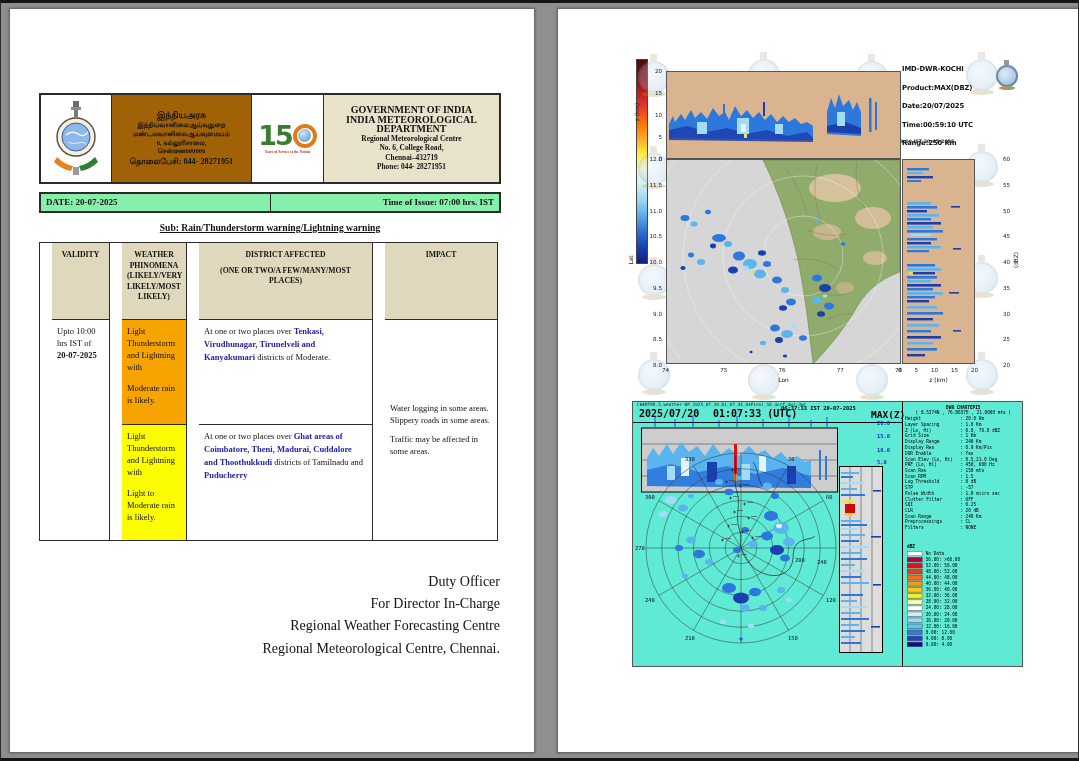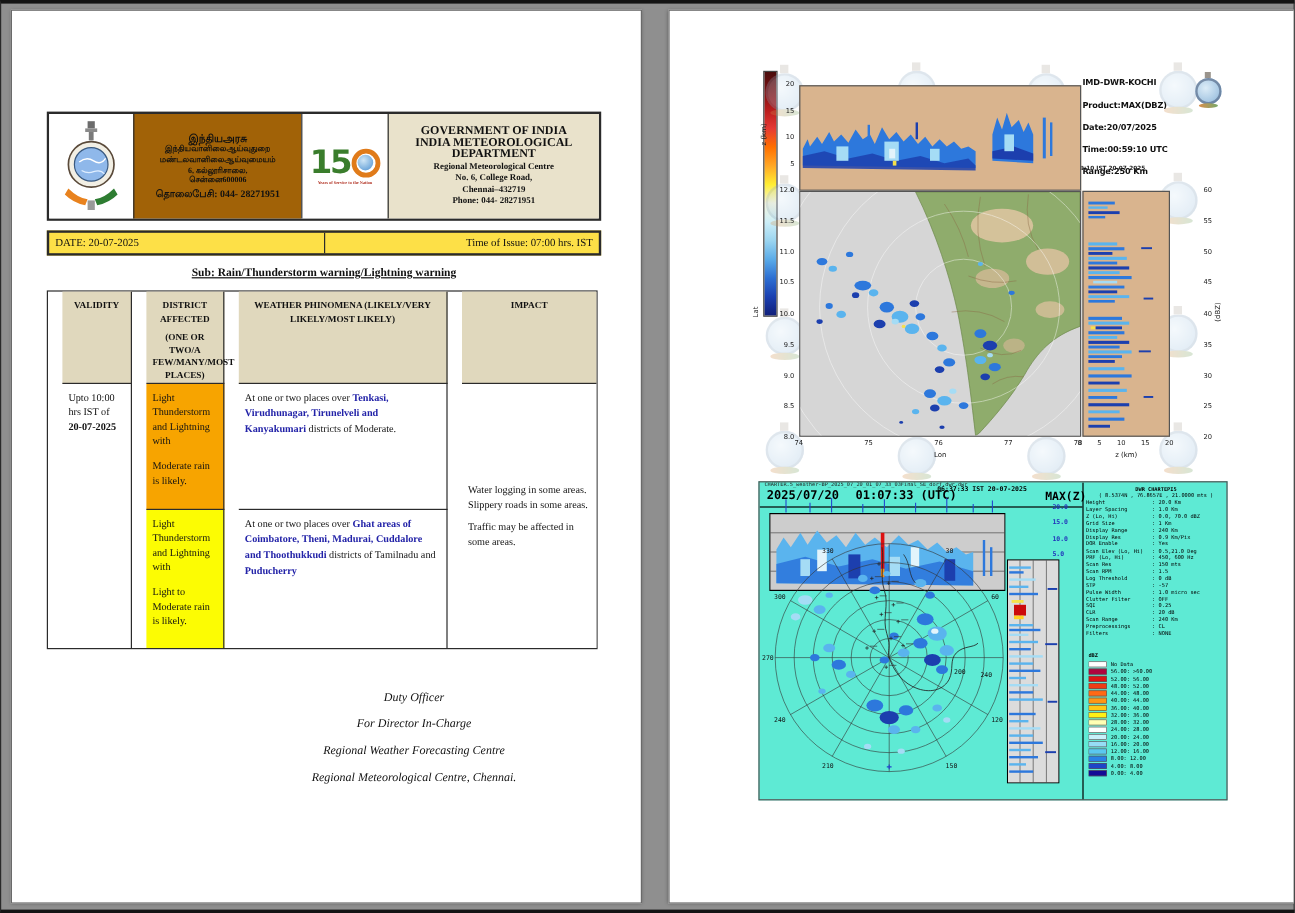--- a/index.html
+++ b/index.html
@@ -31,21 +31,21 @@
   .logo150{display:flex;align-items:center;justify-content:center;}
   .logo150 .digits{font-family:"DejaVu Sans",sans-serif;font-size:27px;font-weight:bold;
     color:#3a7d2c;letter-spacing:-2px;line-height:27px;}
   .logo150 .ozero{width:24px;height:24px;border-radius:50%;border:4px solid #e07b1a;
     margin-left:1px;display:flex;align-items:center;justify-content:center;background:#fff;}
   .logo150 .globe{width:13px;height:13px;border-radius:50%;
     background:radial-gradient(circle at 38% 35%,#cfe6f6,#79aede 65%,#4f86bf);}
   .logo150-tag{font-size:3.6px;color:#b23324;font-weight:bold;line-height:4.2px;margin-top:1px;}
 
   .daterow{position:absolute;left:29px;top:183px;width:462px;height:21px;display:flex;
-    border:2px solid #2b2b2b;background:#fde047;font-weight:normal;font-size:9px;}
+    border:2px solid #2b2b2b;background:#86efac;font-weight:bold;font-size:9px;}
   .daterow .dr-l{flex:1;padding:3px 5px;}
   .daterow .dr-r{flex:1;padding:3px 5px;text-align:right;border-left:1.5px solid #2b2b2b;}
 
   .subject{position:absolute;left:29px;top:213px;width:462px;text-align:center;
     font-size:9.6px;font-weight:bold;text-decoration:underline;}
 
   .wtable{position:absolute;left:29px;top:233px;width:459px;display:grid;
     grid-template-columns:70px 77px 186px 1fr;grid-template-rows:77px 105px 115px;
     border:1.5px solid #2b2b2b;font-size:8.5px;}
   .wc{border-right:1.2px solid #2b2b2b;border-bottom:1.2px solid #2b2b2b;padding:5px 5px;
@@ -58,22 +58,22 @@
   .cell-orange{background:#f7a400;}
   .cell-yellow{background:#fcfc03;}
   .para+.para{margin-top:9px;}
   .impact-cell{display:flex;flex-direction:column;justify-content:center;line-height:11.5px;}
   .impact-cell .para+.para{margin-top:0;}
   .impact-cell .para:last-child{margin-top:8px;}
   .seg-em{font-weight:bold;color:#2323a8;}
   .seg-bold{font-weight:bold;}
   .district-cell{line-height:13px;}
 
-  .sig{position:absolute;left:180px;top:566px;width:310px;text-align:center;
-    font-size:10px;line-height:13.2px;font-style:italic;}
+  .sig{position:absolute;left:180px;top:566px;width:310px;text-align:right;
+    font-size:14px;line-height:13.2px;}
 
   
   .emblem{position:relative;width:54px;height:80px;}
 
   
   .radar-top{position:absolute;left:78px;top:50px;width:385px;height:341px;background:#fff;
     font-family:"DejaVu Sans",sans-serif;}
   .wm{position:absolute;width:32px;height:32px;border-radius:50%;opacity:.28;
     background:radial-gradient(circle at 40% 38%,#dcecf7 0%,#a9c9e4 58%,#7fa8cc 100%);
     box-shadow:inset 0 0 0 2px rgba(110,135,160,.55);}
@@ -175,25 +175,25 @@
 
     <div class="daterow">
       <div class="dr-l">DATE: 20-07-2025</div>
       <div class="dr-r">Time of Issue: 07:00 hrs. IST</div>
     </div>
 
     <div class="subject">Sub: Rain/Thunderstorm warning/Lightning warning</div>
 
     <div class="wtable">
       <div class="wc h">VALIDITY</div>
+      <div class="wc h">WEATHER PHINOMENA (LIKELY/VERY LIKELY/MOST LIKELY)</div>
       <div class="wc h">
         <div>DISTRICT AFFECTED</div>
         <div style="margin-top:5px">(ONE OR TWO/A FEW/MANY/MOST PLACES)</div>
       </div>
-      <div class="wc h">WEATHER PHINOMENA (LIKELY/VERY LIKELY/MOST LIKELY)</div>
       <div class="wc h last">IMPACT</div>
 
       <div class="wc span2" style="grid-row:2/4;"><span class="seg-plain">Upto 10:00 hrs IST of </span><span class="seg-bold">20-07-2025</span></div>
 
       <div class="wc cell-orange">
           <div class="para">Light Thunderstorm and Lightning with</div>
           <div class="para">Moderate rain is likely.</div>
         </div>
       <div class="wc district-cell"><span class="seg-plain">At one or two places over </span><span class="seg-em">Tenkasi, Virudhunagar, Tirunelveli and Kanyakumari</span><span class="seg-plain"> districts of Moderate.</span></div>
       <div class="wc last span2 impact-cell" style="grid-row:2/4;grid-column:4;">

